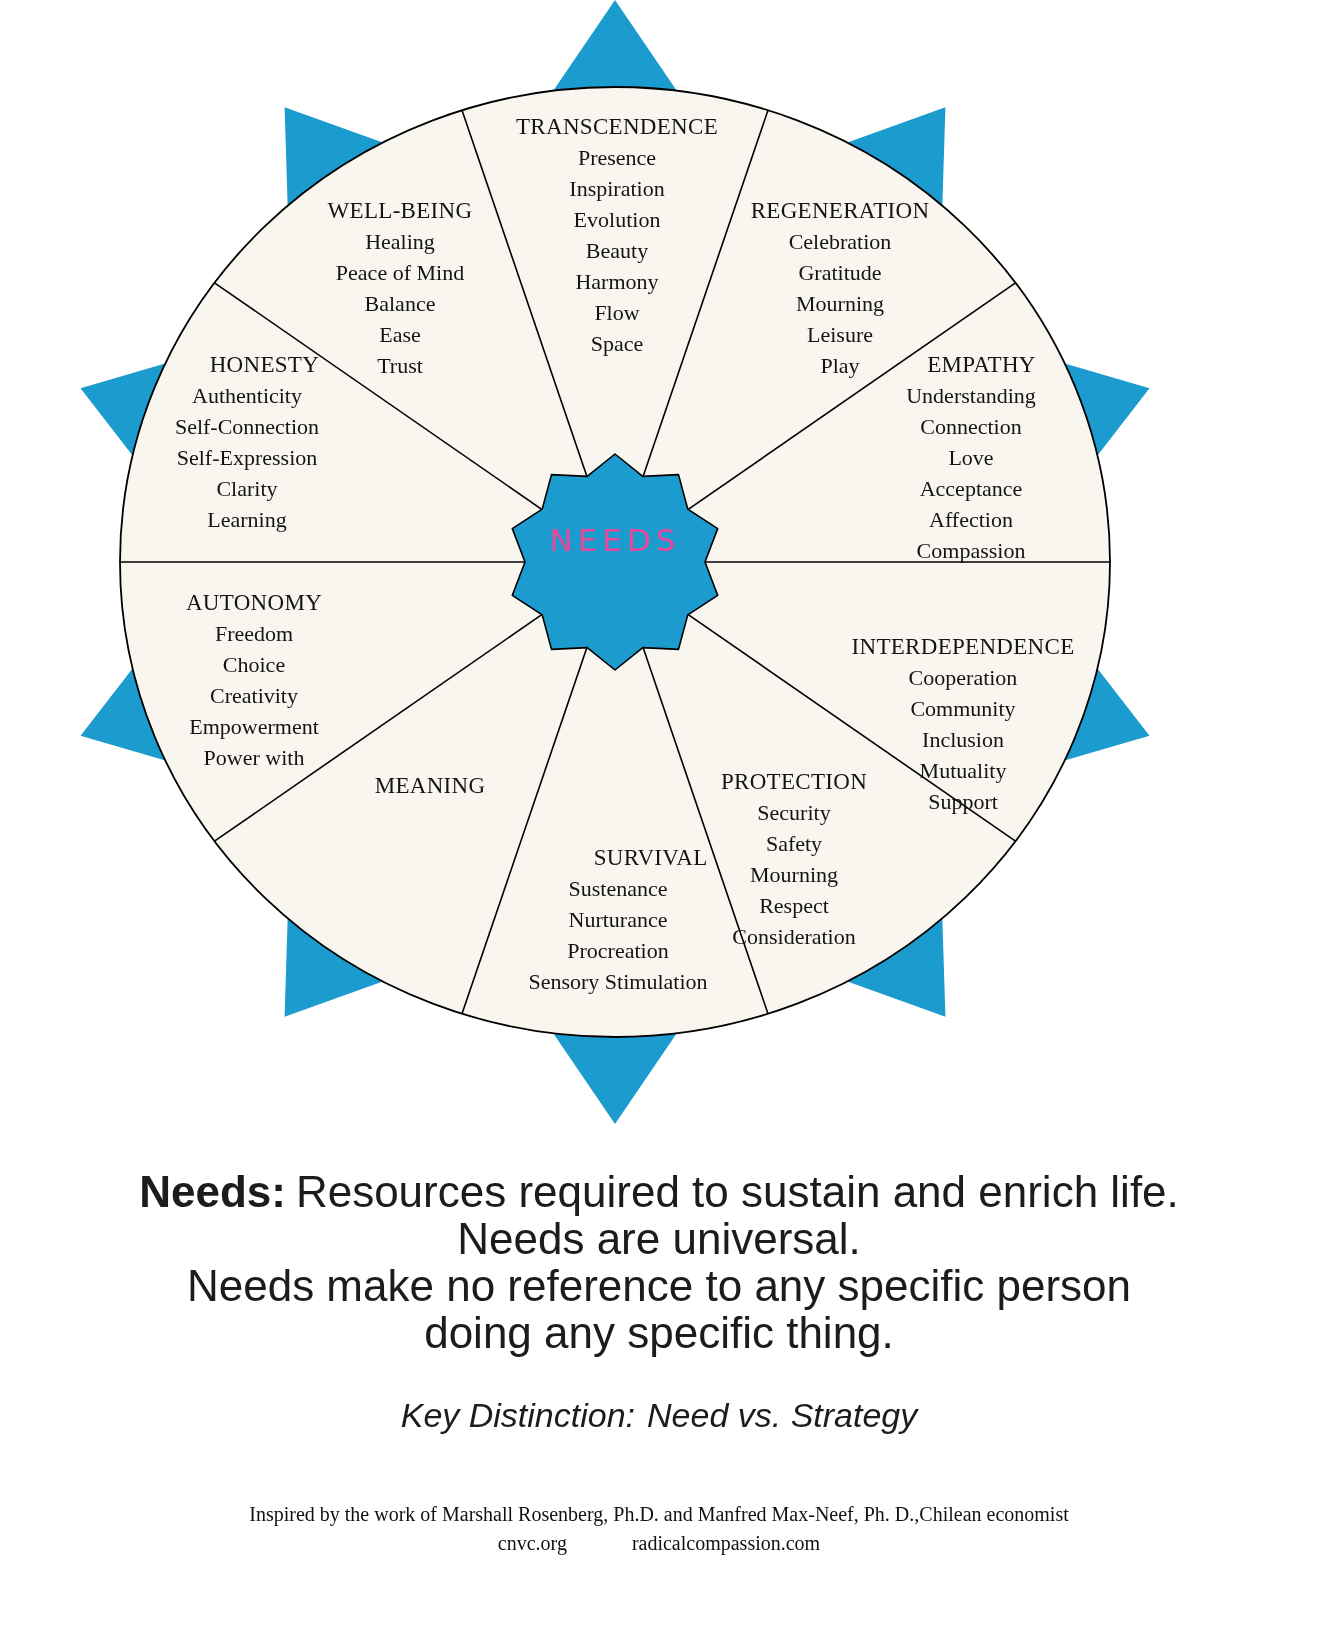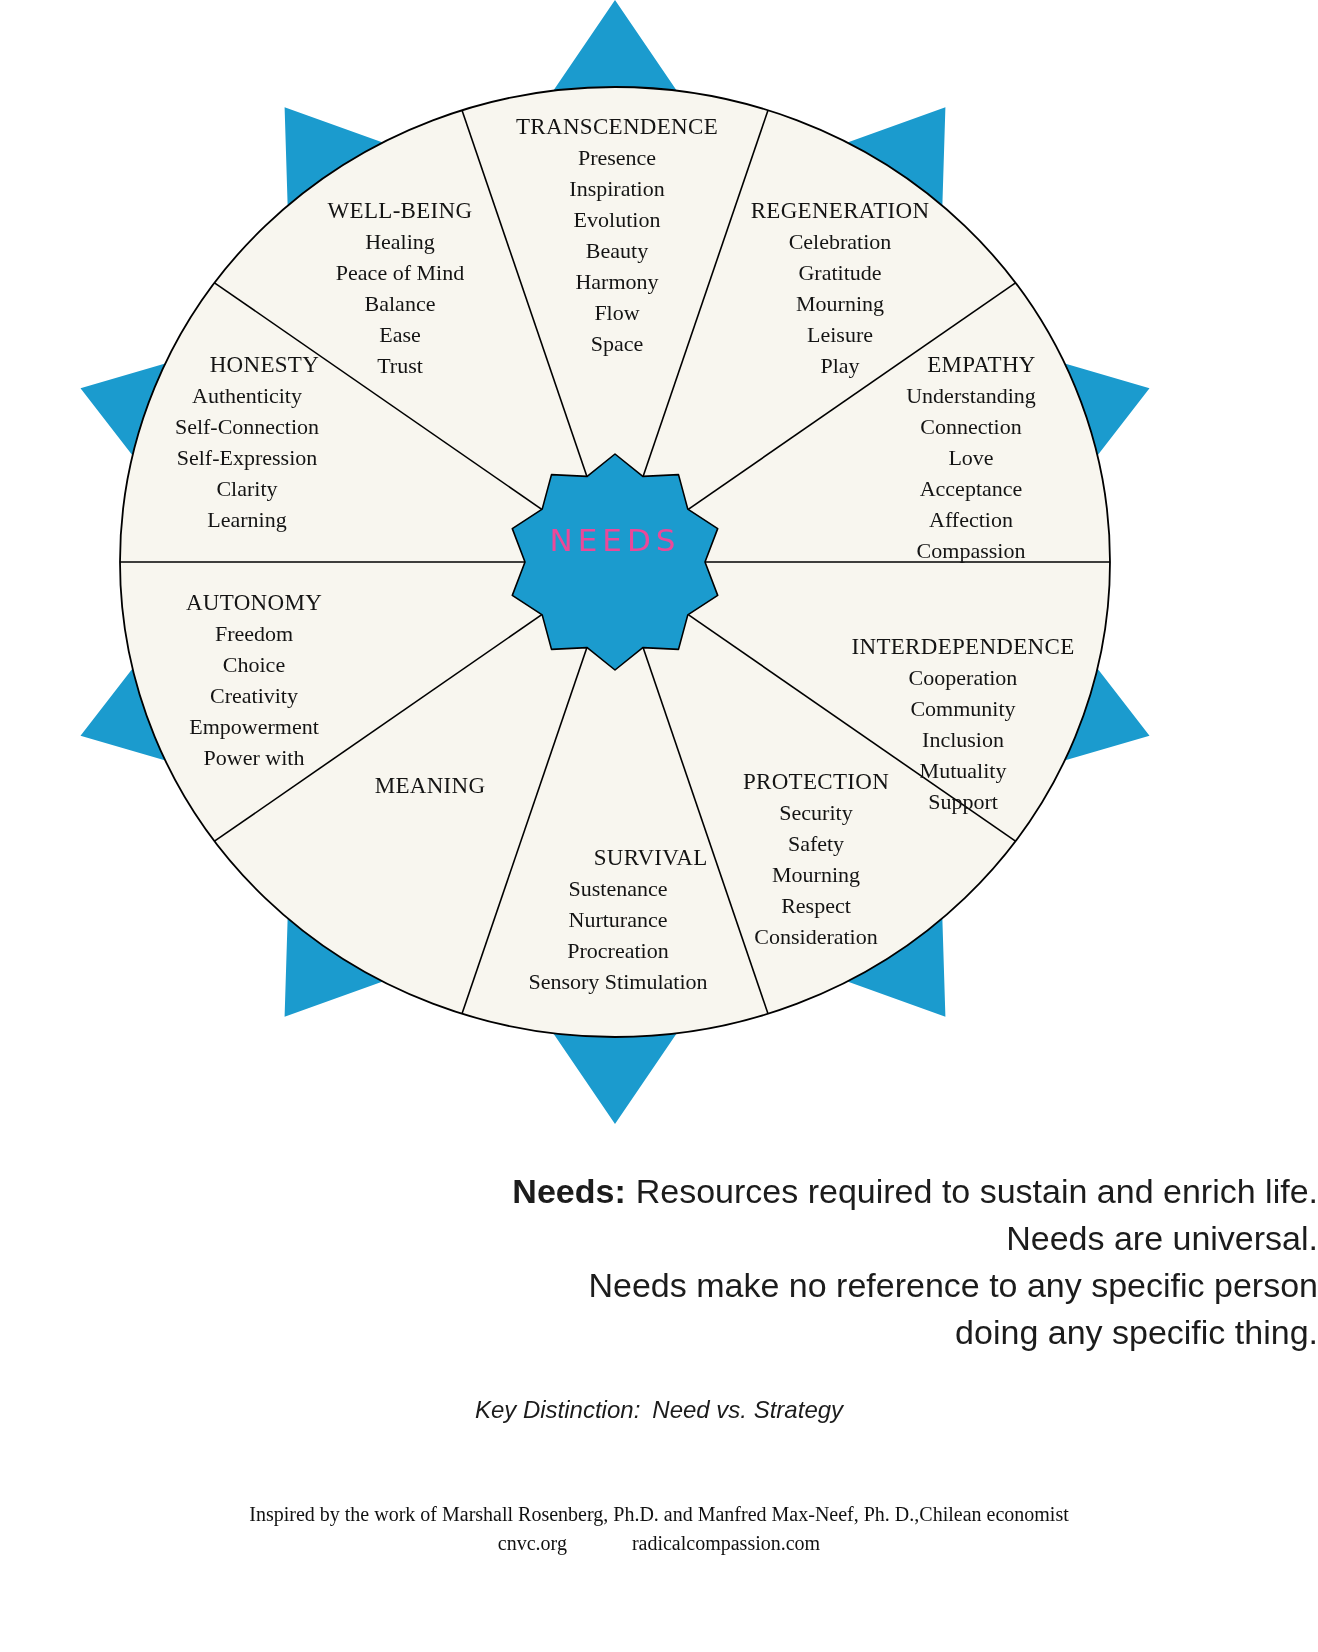--- a/index.html
+++ b/index.html
@@ -42,36 +42,36 @@
     font-size: 31px;
     letter-spacing: 5px;
     color: #ec4899;
     font-weight: 500;
   }
 
   .definition {
     position: absolute;
     left: 0; right: 0;
     top: 1168px;
-    text-align: right;
+    text-align: center;
     font-family: "Liberation Sans", sans-serif;
-    font-size: 34px;
+    font-size: 44px;
     line-height: 47px;
     color: #1c1c1c;
   }
   .definition .term { font-weight: bold; margin-right: 10px; }
 
   .key-distinction {
     position: absolute;
     left: 0; right: 0;
     top: 1396px;
     text-align: center;
     font-family: "Liberation Sans", sans-serif;
     font-style: italic;
-    font-size: 24px;
+    font-size: 34px;
     color: #1c1c1c;
   }
   .key-distinction .kd-text { margin-left: 12px; }
 
   .credits {
     position: absolute;
     left: 0; right: 0;
     top: 1500px;
     text-align: center;
     font-family: "Liberation Serif", serif;
@@ -142,21 +142,21 @@
 
   <div class="sector" style="left:963px; top:587px;margin-top:44px;">
     <div class="sector-title">INTERDEPENDENCE</div>
     <div class="sector-items">Cooperation
 Community
 Inclusion
 Mutuality
 Support</div>
   </div>
 
-  <div class="sector" style="left:816px; top:766px;">
+  <div class="sector" style="left:794px; top:766px;">
     <div class="sector-title">PROTECTION</div>
     <div class="sector-items">Security
 Safety
 Mourning
 Respect
 Consideration</div>
   </div>
 
   <div class="sector" style="left:618px; top:842px;">
     <div class="sector-title">SURVIVAL</div>

